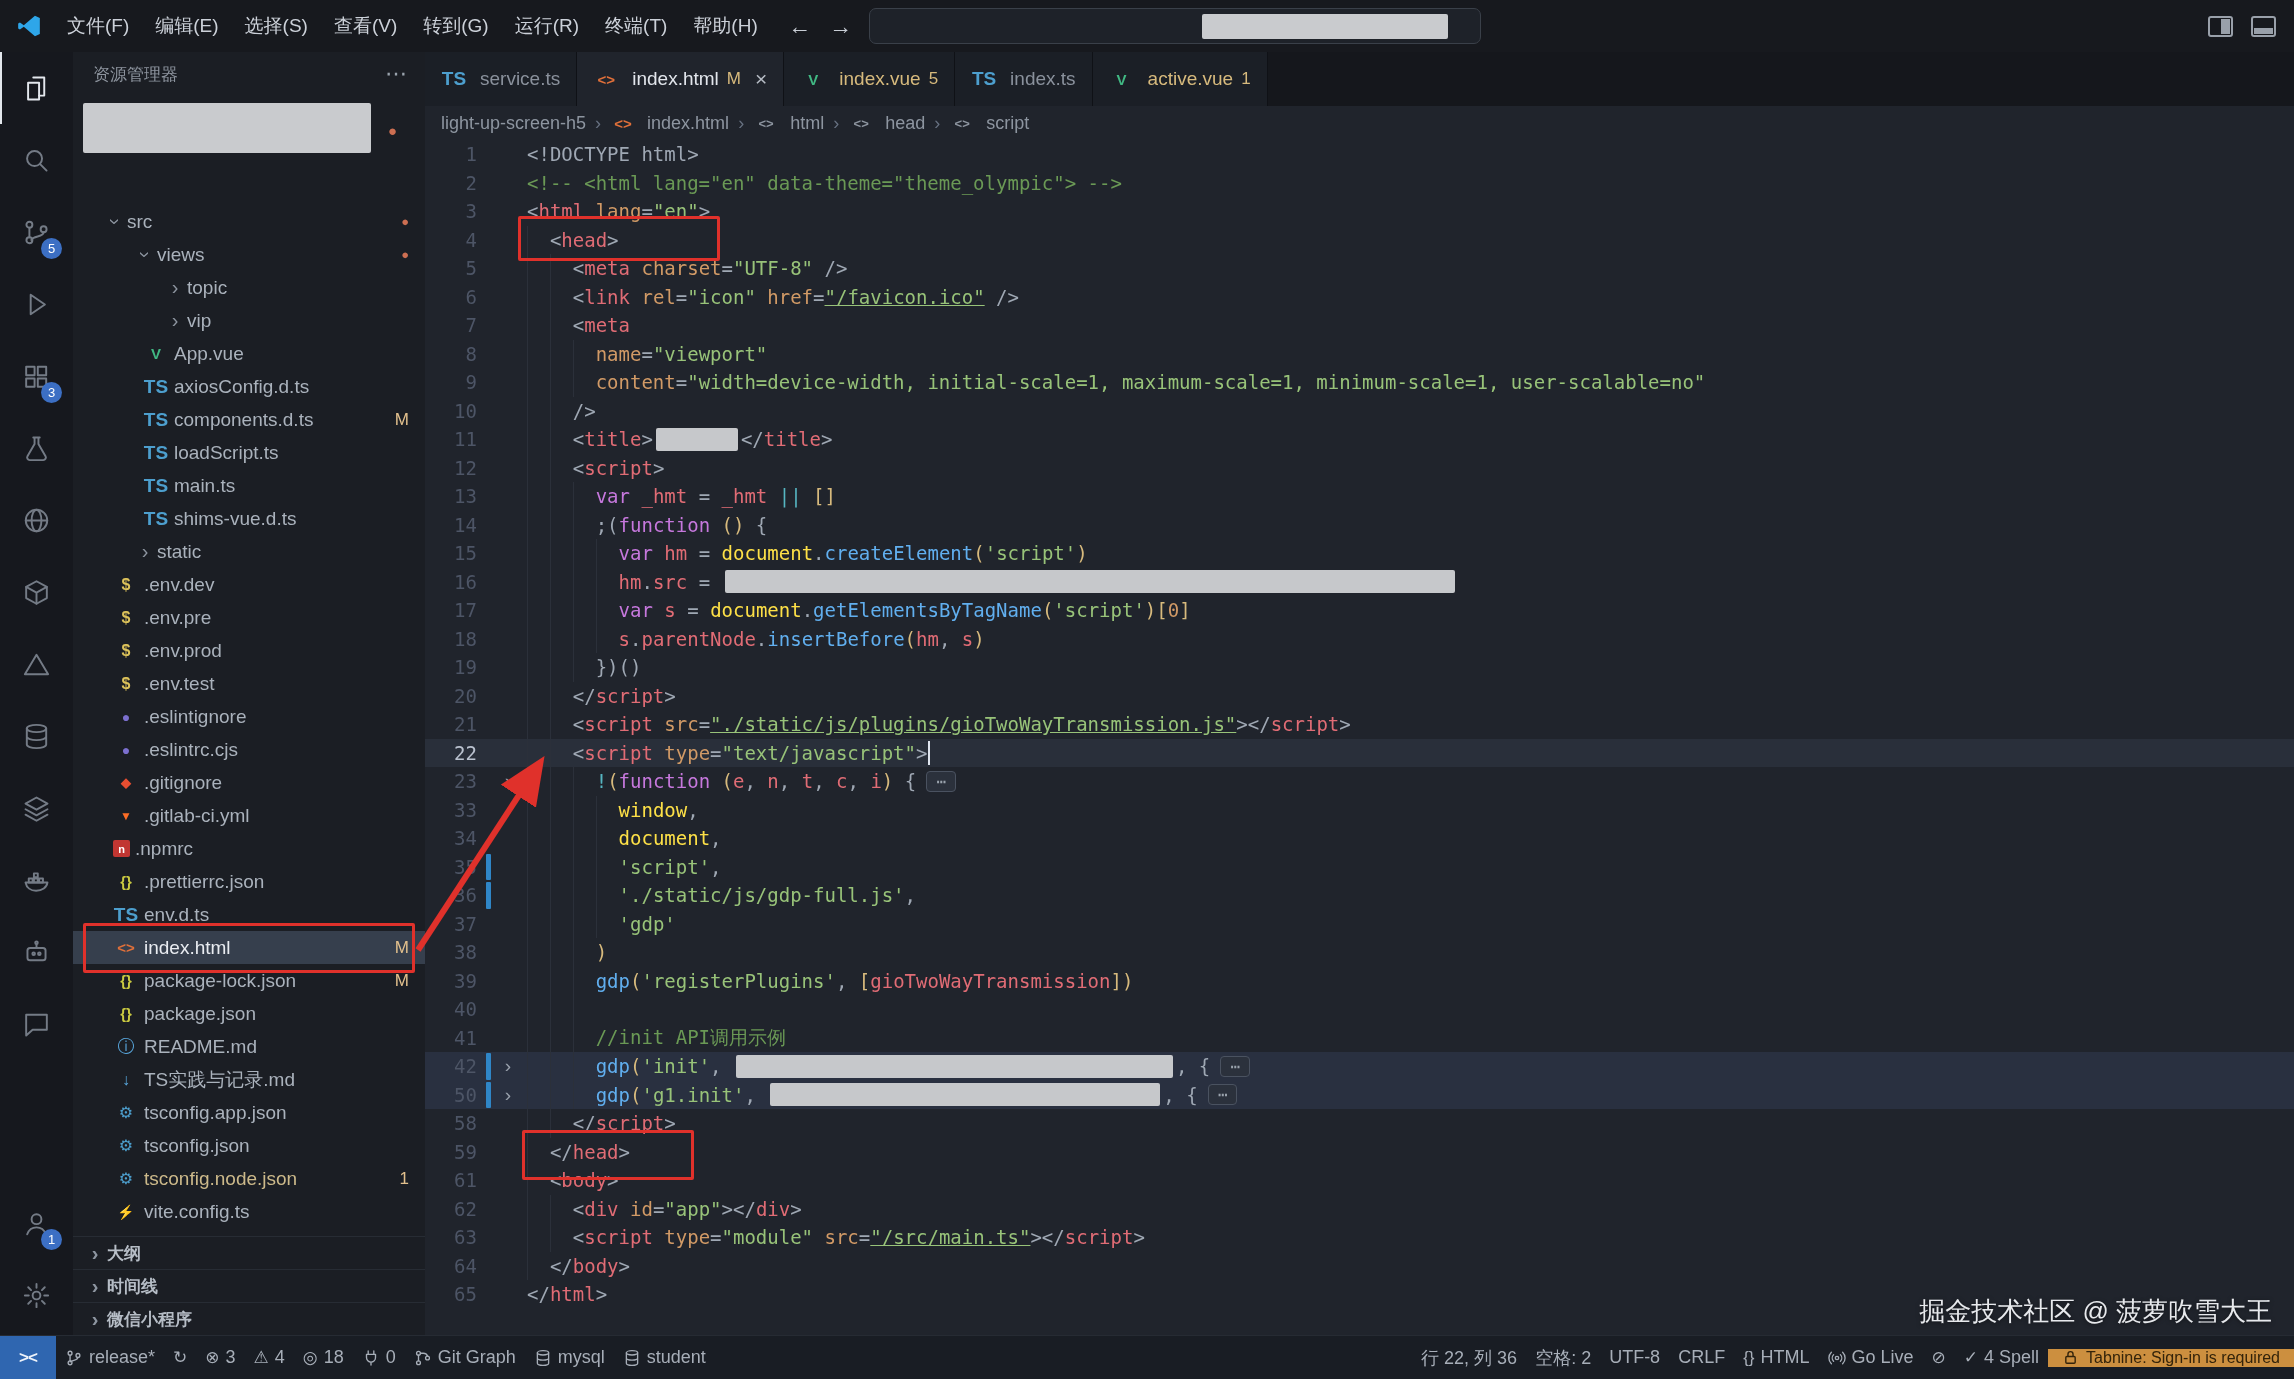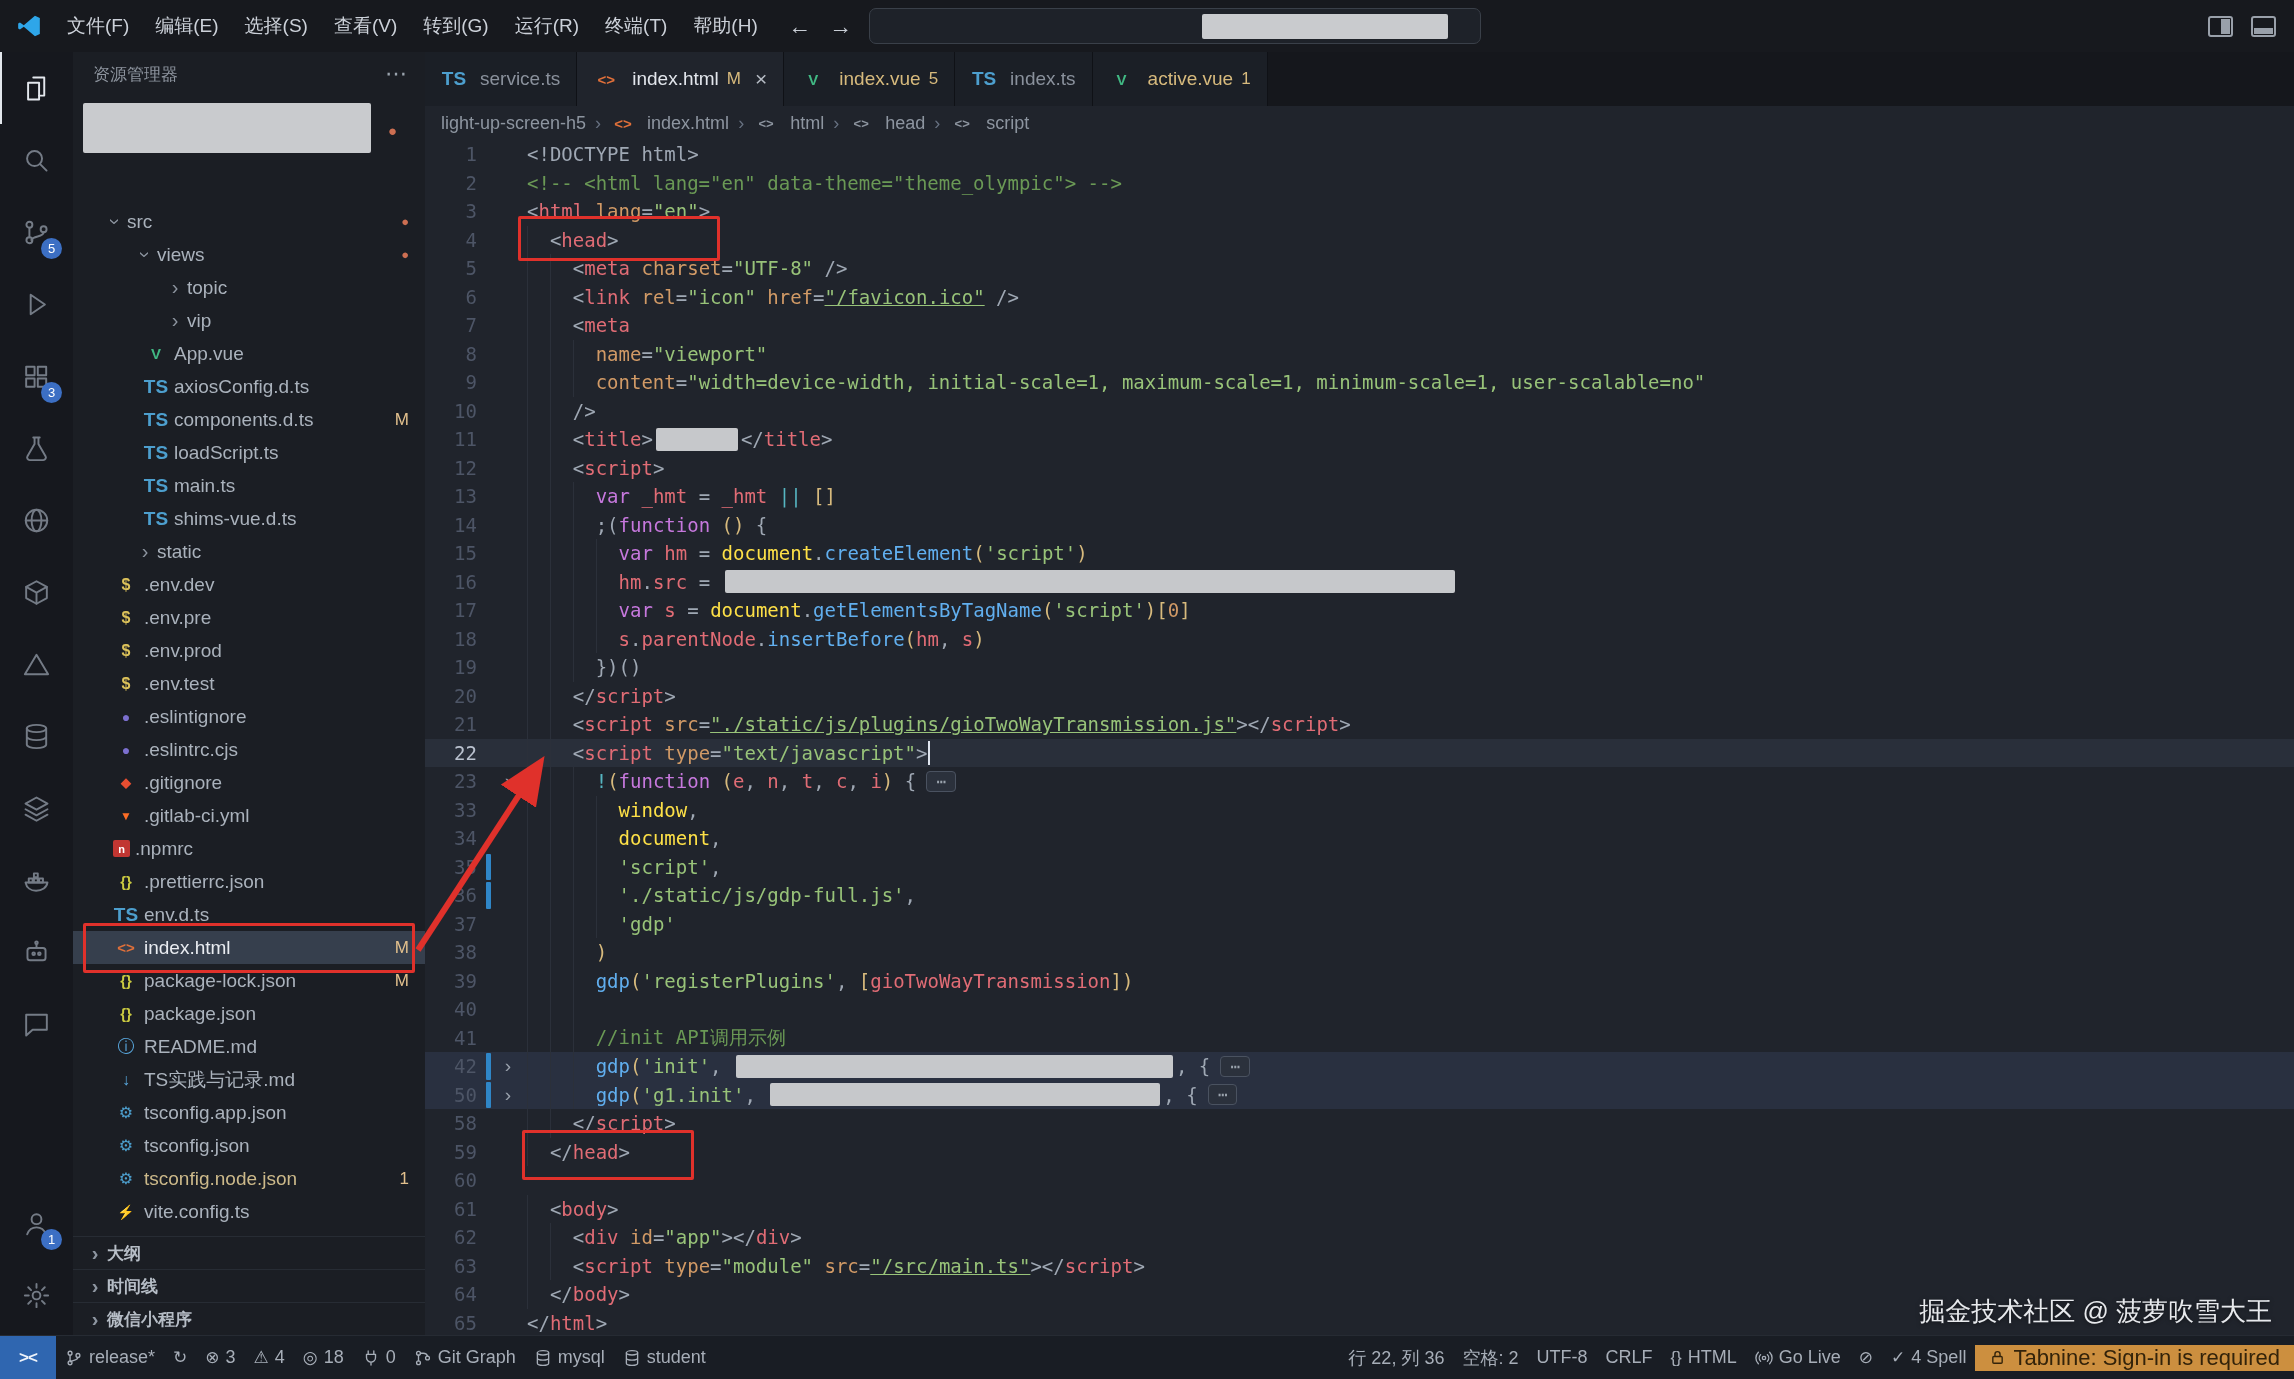--- a/index.html
+++ b/index.html
@@ -98,21 +98,21 @@
 #anno-arrow{position:absolute;left:0;top:0;width:2294px;height:1379px;z-index:41;pointer-events:none}
 
 
 .statusbar{position:absolute;left:0;right:0;bottom:0;height:44px;background:#191d24;border-top:1px solid #262b33;display:flex;align-items:stretch;font-size:18px;color:#a7aeb8;z-index:30}
 .st-remote{width:56px;background:#2f66b0;color:#eef3fa;display:flex;align-items:center;justify-content:center;font-size:17px;font-weight:700;letter-spacing:-1px;cursor:pointer}
 .st-group{display:flex;align-items:center}
 .st-right{margin-left:auto}
 .st-item{display:flex;align-items:center;gap:6px;padding:0 9px;cursor:pointer}
 .st-item svg{width:18px;height:18px;fill:none;stroke:currentColor;stroke-width:1.2;stroke-linecap:round;stroke-linejoin:round}
 .st-icon-txt{font-size:17px}
-.st-tabnine{display:flex;align-items:center;gap:7px;padding:0 14px;background:#cc8f3f;color:#33230a;font-size:22px;cursor:pointer}
+.st-tabnine{display:flex;align-items:center;gap:7px;padding:0 14px;background:#cc8f3f;color:#33230a;font-size:16px;cursor:pointer}
 .st-tabnine svg{width:17px;height:17px;fill:none;stroke:#33230a;stroke-width:1.3}
 
 
 .watermark{position:absolute;right:22px;bottom:50px;font-size:26px;color:rgba(242,244,248,.95);z-index:35;text-shadow:0 1px 4px rgba(0,0,0,.5);font-weight:500}
 </style>
 </head>
 <body>
 
 <div class="titlebar">
   <svg class="vscode-logo" viewBox="0 0 24 24">
@@ -973,26 +973,20 @@
       <span class="gitm"></span>
       <span class="fld"></span>
       <span class="ctx">
         <span class="ind"></span>
         <span class="tk-pt">&lt;/</span>
         <span class="tk-tag">head</span>
         <span class="tk-pt">&gt;</span>
       </span>
     </div>
     <div class="crow">
-      <span class="ln">60</span>
-      <span class="gitm"></span>
-      <span class="fld"></span>
-      <span class="ctx"></span>
-    </div>
-    <div class="crow">
       <span class="ln">61</span>
       <span class="gitm"></span>
       <span class="fld"></span>
       <span class="ctx">
         <span class="ind"></span>
         <span class="tk-pt">&lt;</span>
         <span class="tk-tag">body</span>
         <span class="tk-pt">&gt;</span>
       </span>
     </div>

